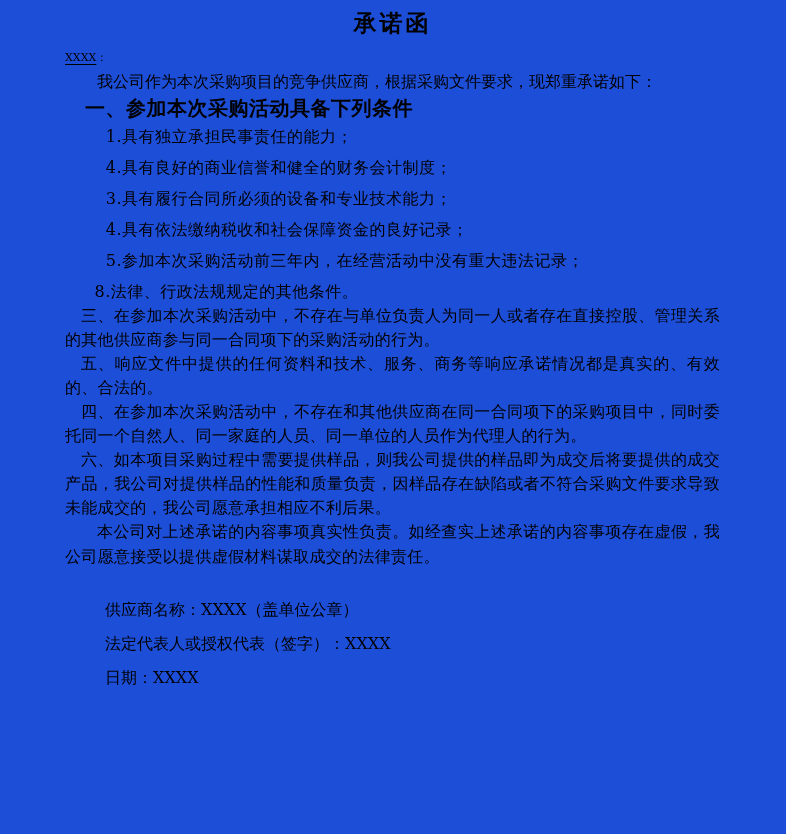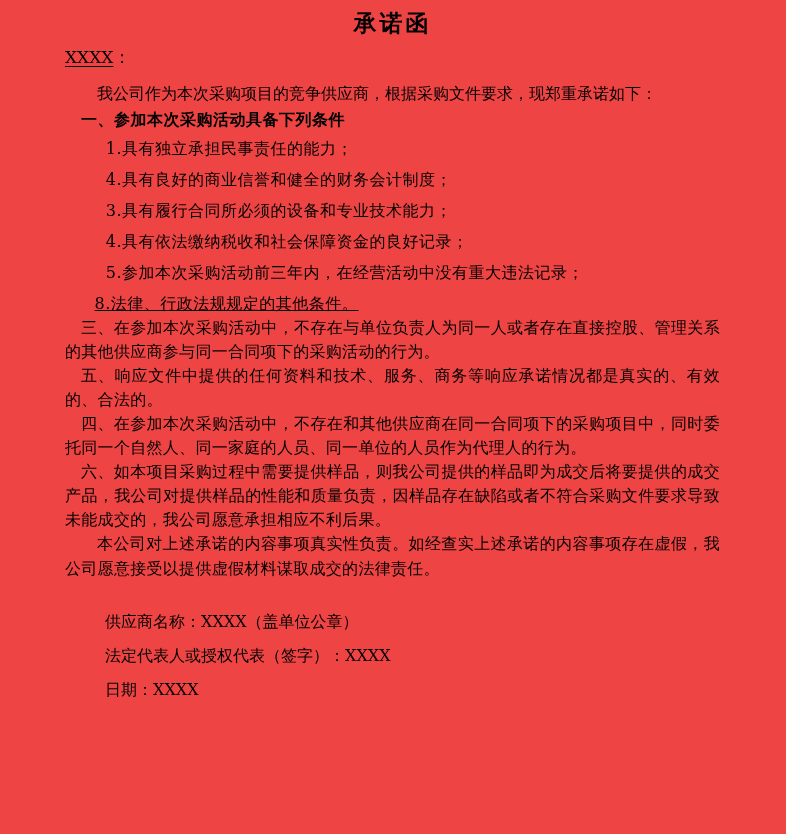--- a/index.html
+++ b/index.html
@@ -5,53 +5,53 @@
   html, body {
     margin: 0;
     padding: 0;
     background: #ffffff;
   }
   .page {
     position: relative;
     width: 786px;
     height: 834px;
     box-sizing: border-box;
-    background: #ef4444;
+    background: #1d4ed8;
     color: #000000;
     font-family: "DejaVu Serif", "Liberation Serif", serif;
     font-size: 16px;
     padding: 6px 66px 0 65px;
     overflow: hidden;
   }
   .doc-title {
     font-size: 23px;
     font-weight: bold;
     text-align: center;
     letter-spacing: 3px;
     margin: 2px 0 8px 0;
     line-height: 30px;
   }
   .salutation {
-    margin: 0 0 12px 0;
-    font-size: 17px;
+    margin: 0 0 0 0;
+    font-size: 11px;
     line-height: 23px;
   }
   .salutation .addr {
     text-decoration: underline;
     text-underline-offset: 3px;
   }
   .intro {
     margin: 0;
     text-indent: 2em;
     line-height: 25px;
   }
   .heading-one {
     font-family: Liberation Serif, serif;
     font-weight: bold;
-    font-size: 16px;
+    font-size: 20px;
     text-indent: 1em;
     line-height: 28px;
     margin: 0 0 4px 0;
     letter-spacing: 0.5px;
   }
   .cond {
     margin: 0 0 10px 0;
     text-indent: 2.55em;
     line-height: 21px;
     letter-spacing: 0.5px;
@@ -61,21 +61,20 @@
     text-indent: 2.55em;
     line-height: 25px;
     text-align: justify;
     letter-spacing: 1.5px;
   }
   .cond-last {
     margin: 0 0 1px 0;
     text-indent: 1.85em;
     line-height: 22px;
     letter-spacing: 0.5px;
-    text-decoration: underline;
   }
   .sect {
     margin: 0;
     text-indent: 1em;
     line-height: 24px;
     text-align: justify;
     letter-spacing: 0.3px;
   }
   .closing {
     margin: 0;

